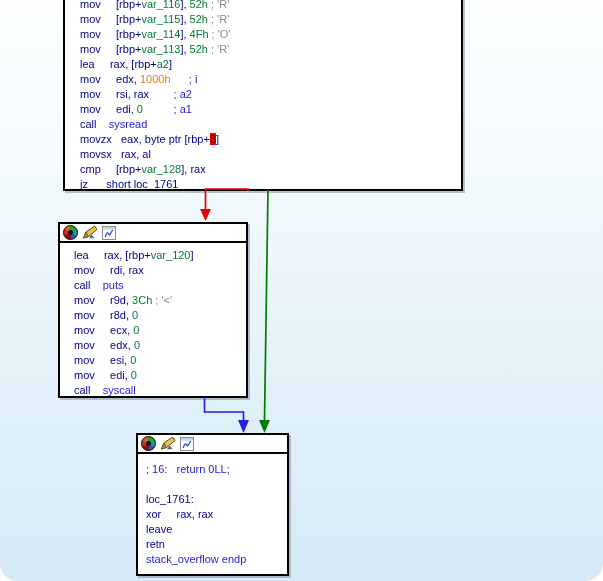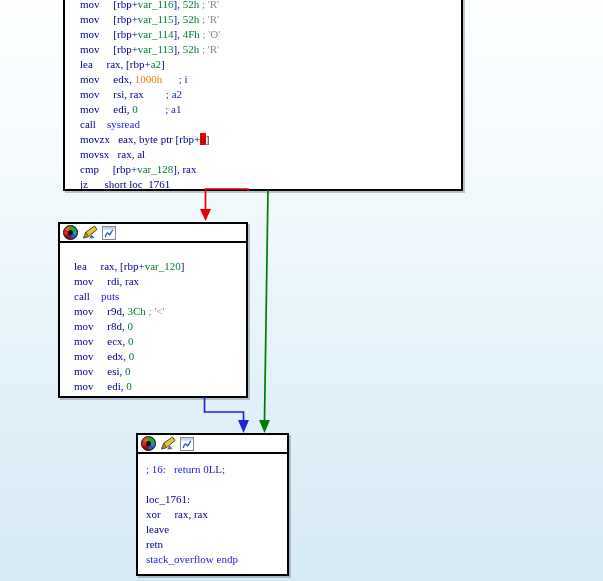--- a/index.html
+++ b/index.html
@@ -1,21 +1,22 @@
 <!DOCTYPE html>
 <html><head>
 <meta charset="utf-8">
 <style>
   html,body{margin:0;padding:0;}
   #canvas{
     position:relative;
     width:603px;height:581px;
     overflow:hidden;
     background:linear-gradient(180deg,#fdffff 0%,#f4fafd 28%,#e4f2f9 62%,#d5eaf6 100%);
-    font-family:Liberation Serif, serif;
+    font-family:Liberation Sans, sans-serif;
+    border-radius:18px;
   }
   .node{
     position:absolute;
     box-sizing:border-box;
     background:#ffffff;
     border:2px solid #000000;
     box-shadow:2px 2px 0 rgba(110,125,140,0.45);
     overflow:hidden;
   }
   .titlebar{
@@ -29,21 +30,21 @@
     padding:0 0 0 3px;
   }
   .code{
     font-size:11px;
     line-height:15px;
     white-space:pre;
     color:#000090;
   }
   .line{min-height:15px;white-space:pre;}
   #node-top  .code{padding:6px 0 0 15px;}
-  #node-mid  .code{padding:16px 0 0 14px;}
+  #node-mid  .code{padding:5px 0 0 14px;}
   #node-bot  .code{padding:8px 0 0 8px;}
   #node-top{left:63px;top:-11px;width:400px;height:202px;}
   #node-mid{left:58px;top:222px;width:190px;height:176px;}
   #node-bot{left:136px;top:433px;width:153px;height:143px;}
   .t-i{color:#000090;}
   .t-n{color:#2222e0;}
   .t-b{color:#2222e0;}
   .t-g{color:#007d32;}
   .t-o{color:#ee7a10;text-align:center;}
   .t-c{color:#8a8a8a;}

